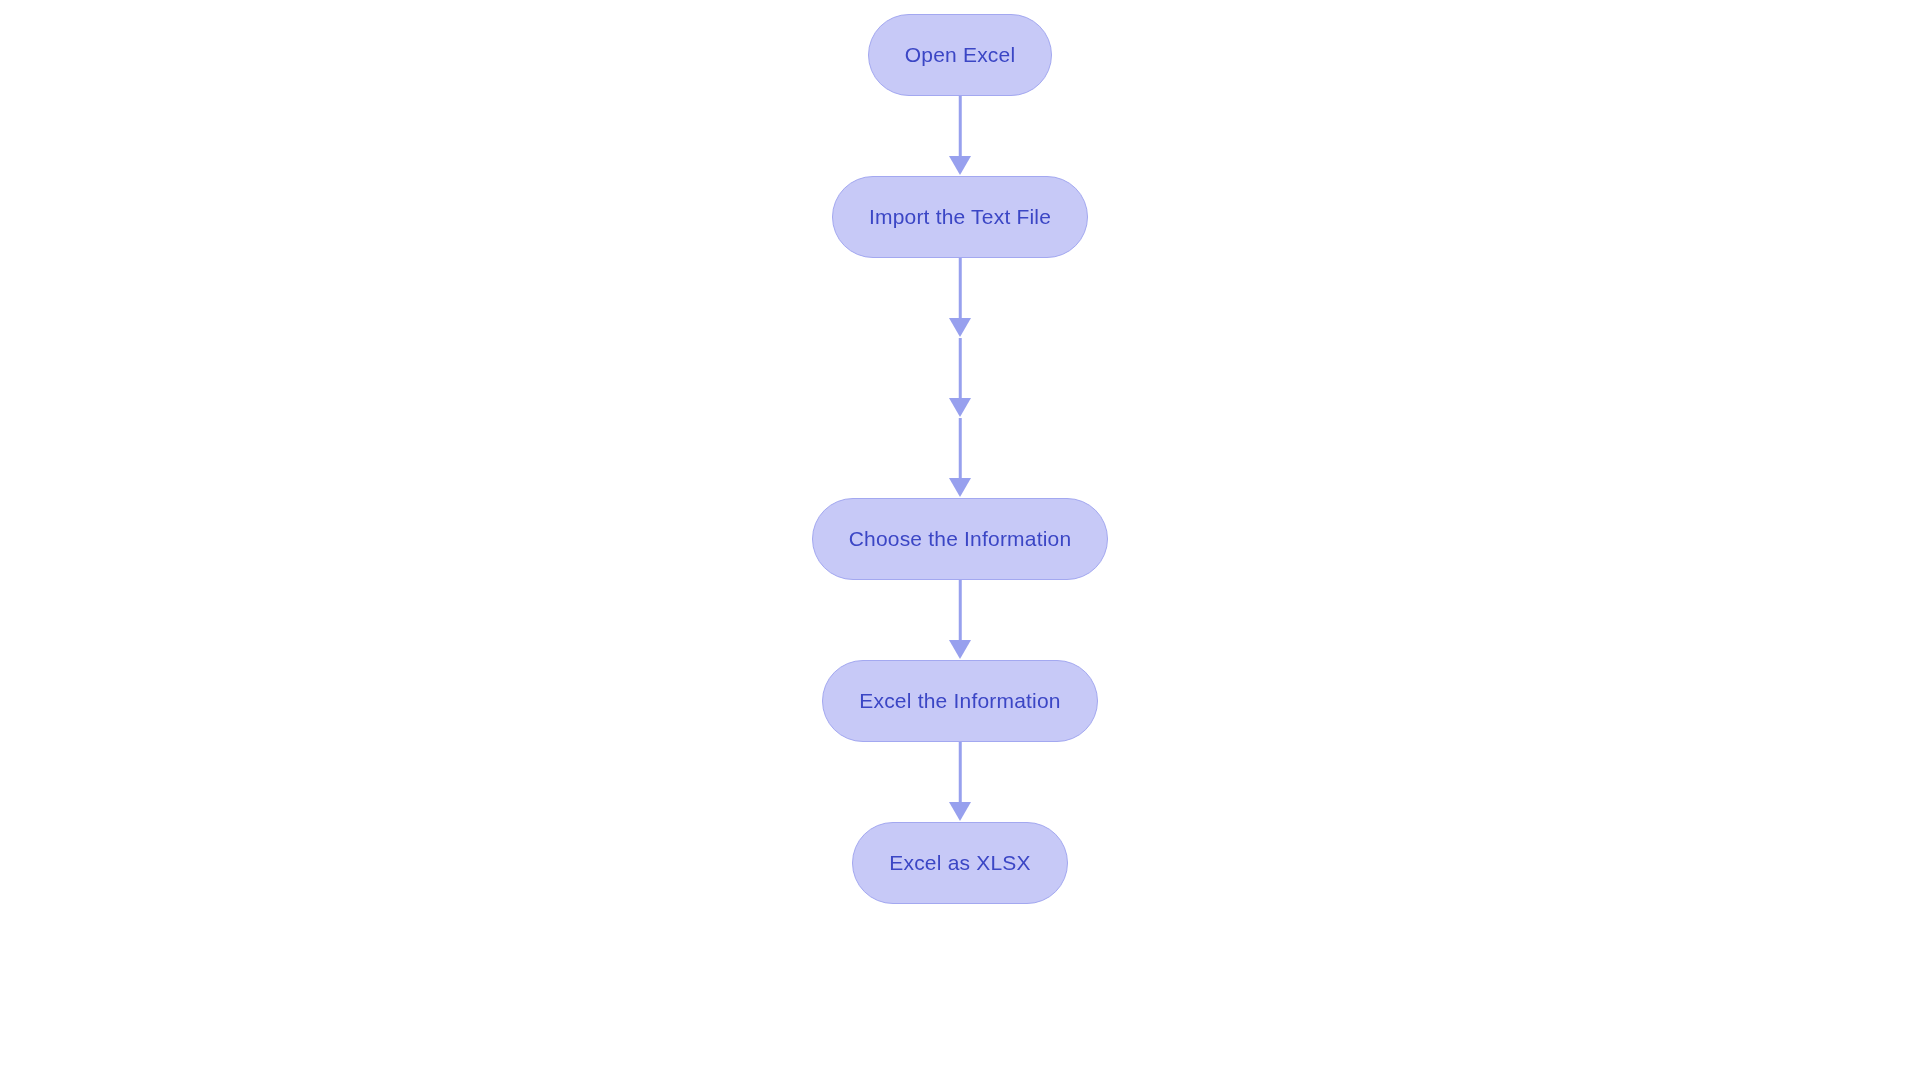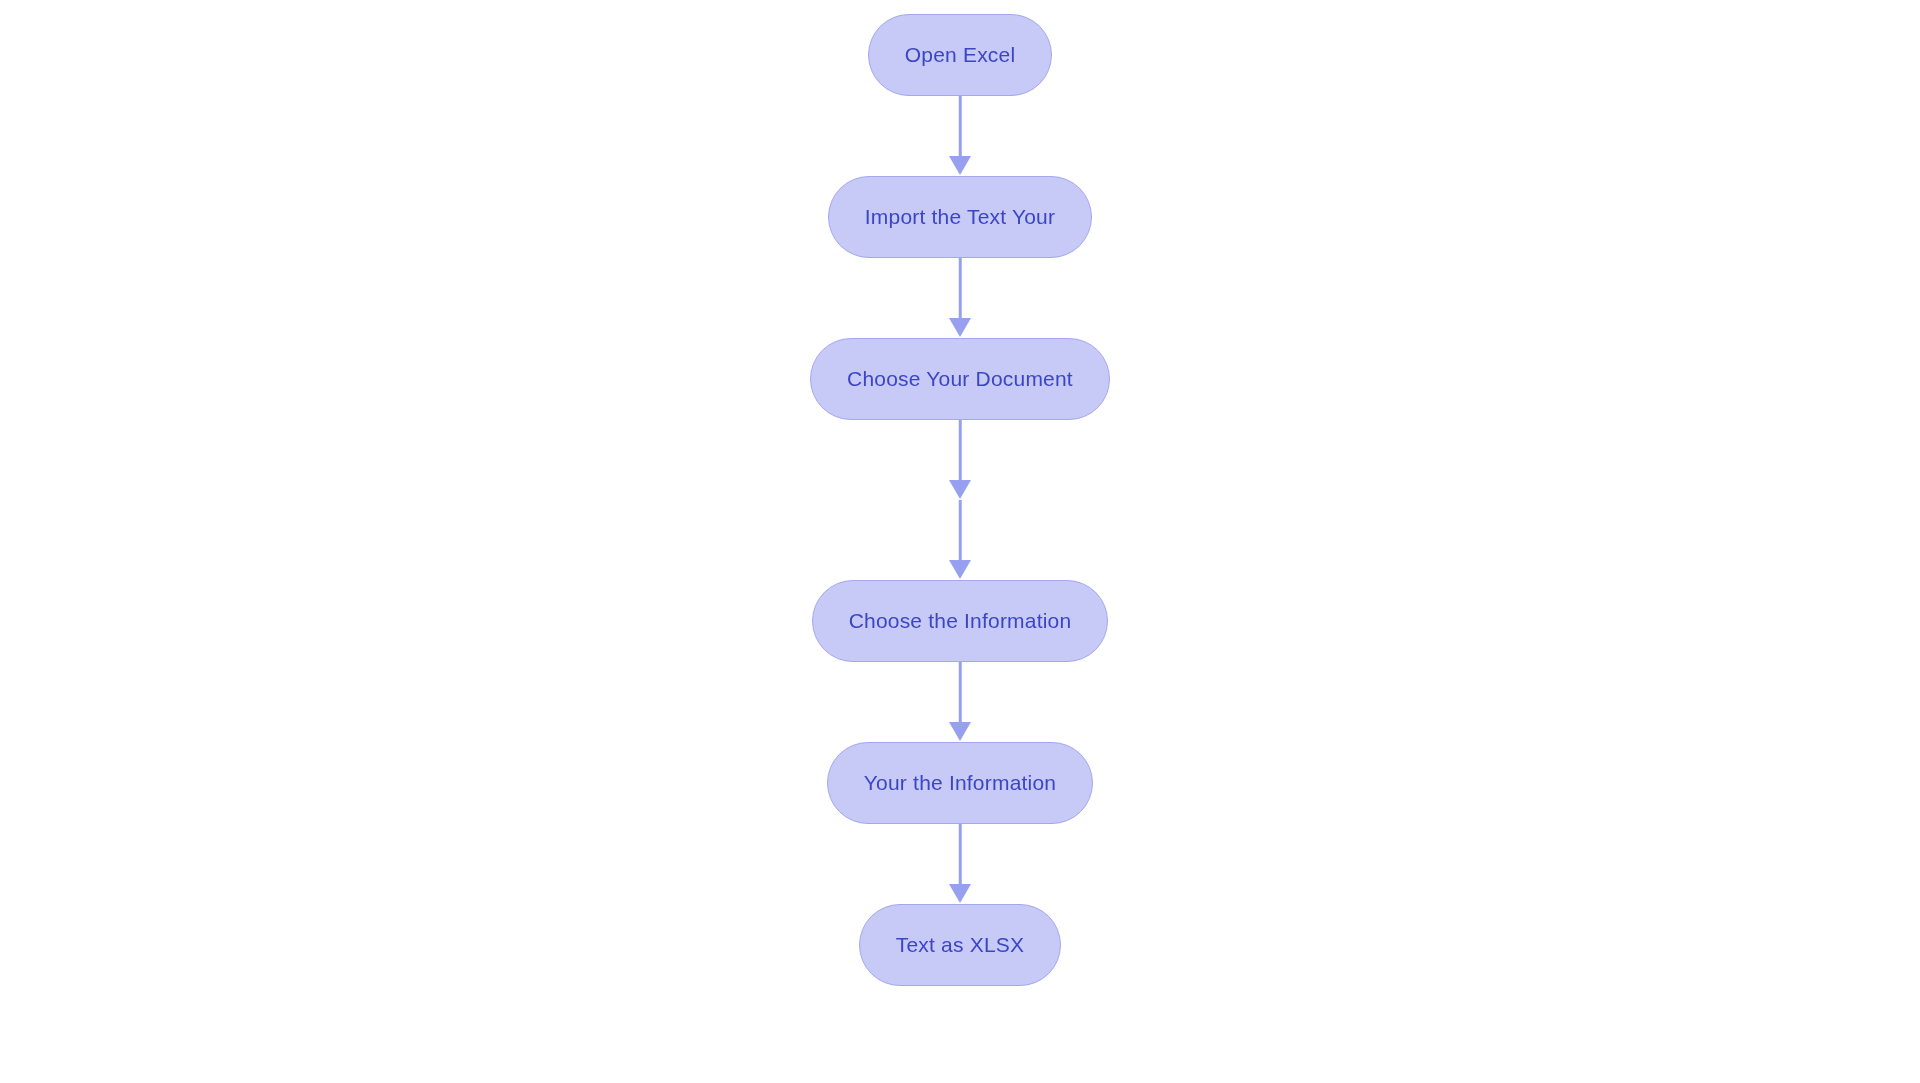--- a/index.html
+++ b/index.html
@@ -75,31 +75,28 @@
   <div class="flow-node">
     <span class="flow-node-label">Open Excel</span>
   </div>
 
   <div class="flow-arrow">
     <div class="arrow-line"></div>
     <div class="arrowhead"></div>
   </div>
 
   <div class="flow-node">
-    <span class="flow-node-label">Import the Text Your</span>
+    <span class="flow-node-label">Import the Text File</span>
   </div>
 
   <div class="flow-arrow">
     <div class="arrow-line"></div>
     <div class="arrowhead"></div>
   </div>
 
-  <div class="flow-node">
-    <span class="flow-node-label">Choose Your Document</span>
-  </div>
 
   <div class="flow-arrow">
     <div class="arrow-line"></div>
     <div class="arrowhead"></div>
   </div>
 
 
   <div class="flow-arrow">
     <div class="arrow-line"></div>
     <div class="arrowhead"></div>
@@ -108,24 +105,24 @@
   <div class="flow-node">
     <span class="flow-node-label">Choose the Information</span>
   </div>
 
   <div class="flow-arrow">
     <div class="arrow-line"></div>
     <div class="arrowhead"></div>
   </div>
 
   <div class="flow-node">
-    <span class="flow-node-label">Your the Information</span>
+    <span class="flow-node-label">Excel the Information</span>
   </div>
 
   <div class="flow-arrow">
     <div class="arrow-line"></div>
     <div class="arrowhead"></div>
   </div>
 
   <div class="flow-node">
-    <span class="flow-node-label">Text as XLSX</span>
+    <span class="flow-node-label">Excel as XLSX</span>
   </div>
 </div>
 
 </body></html>

